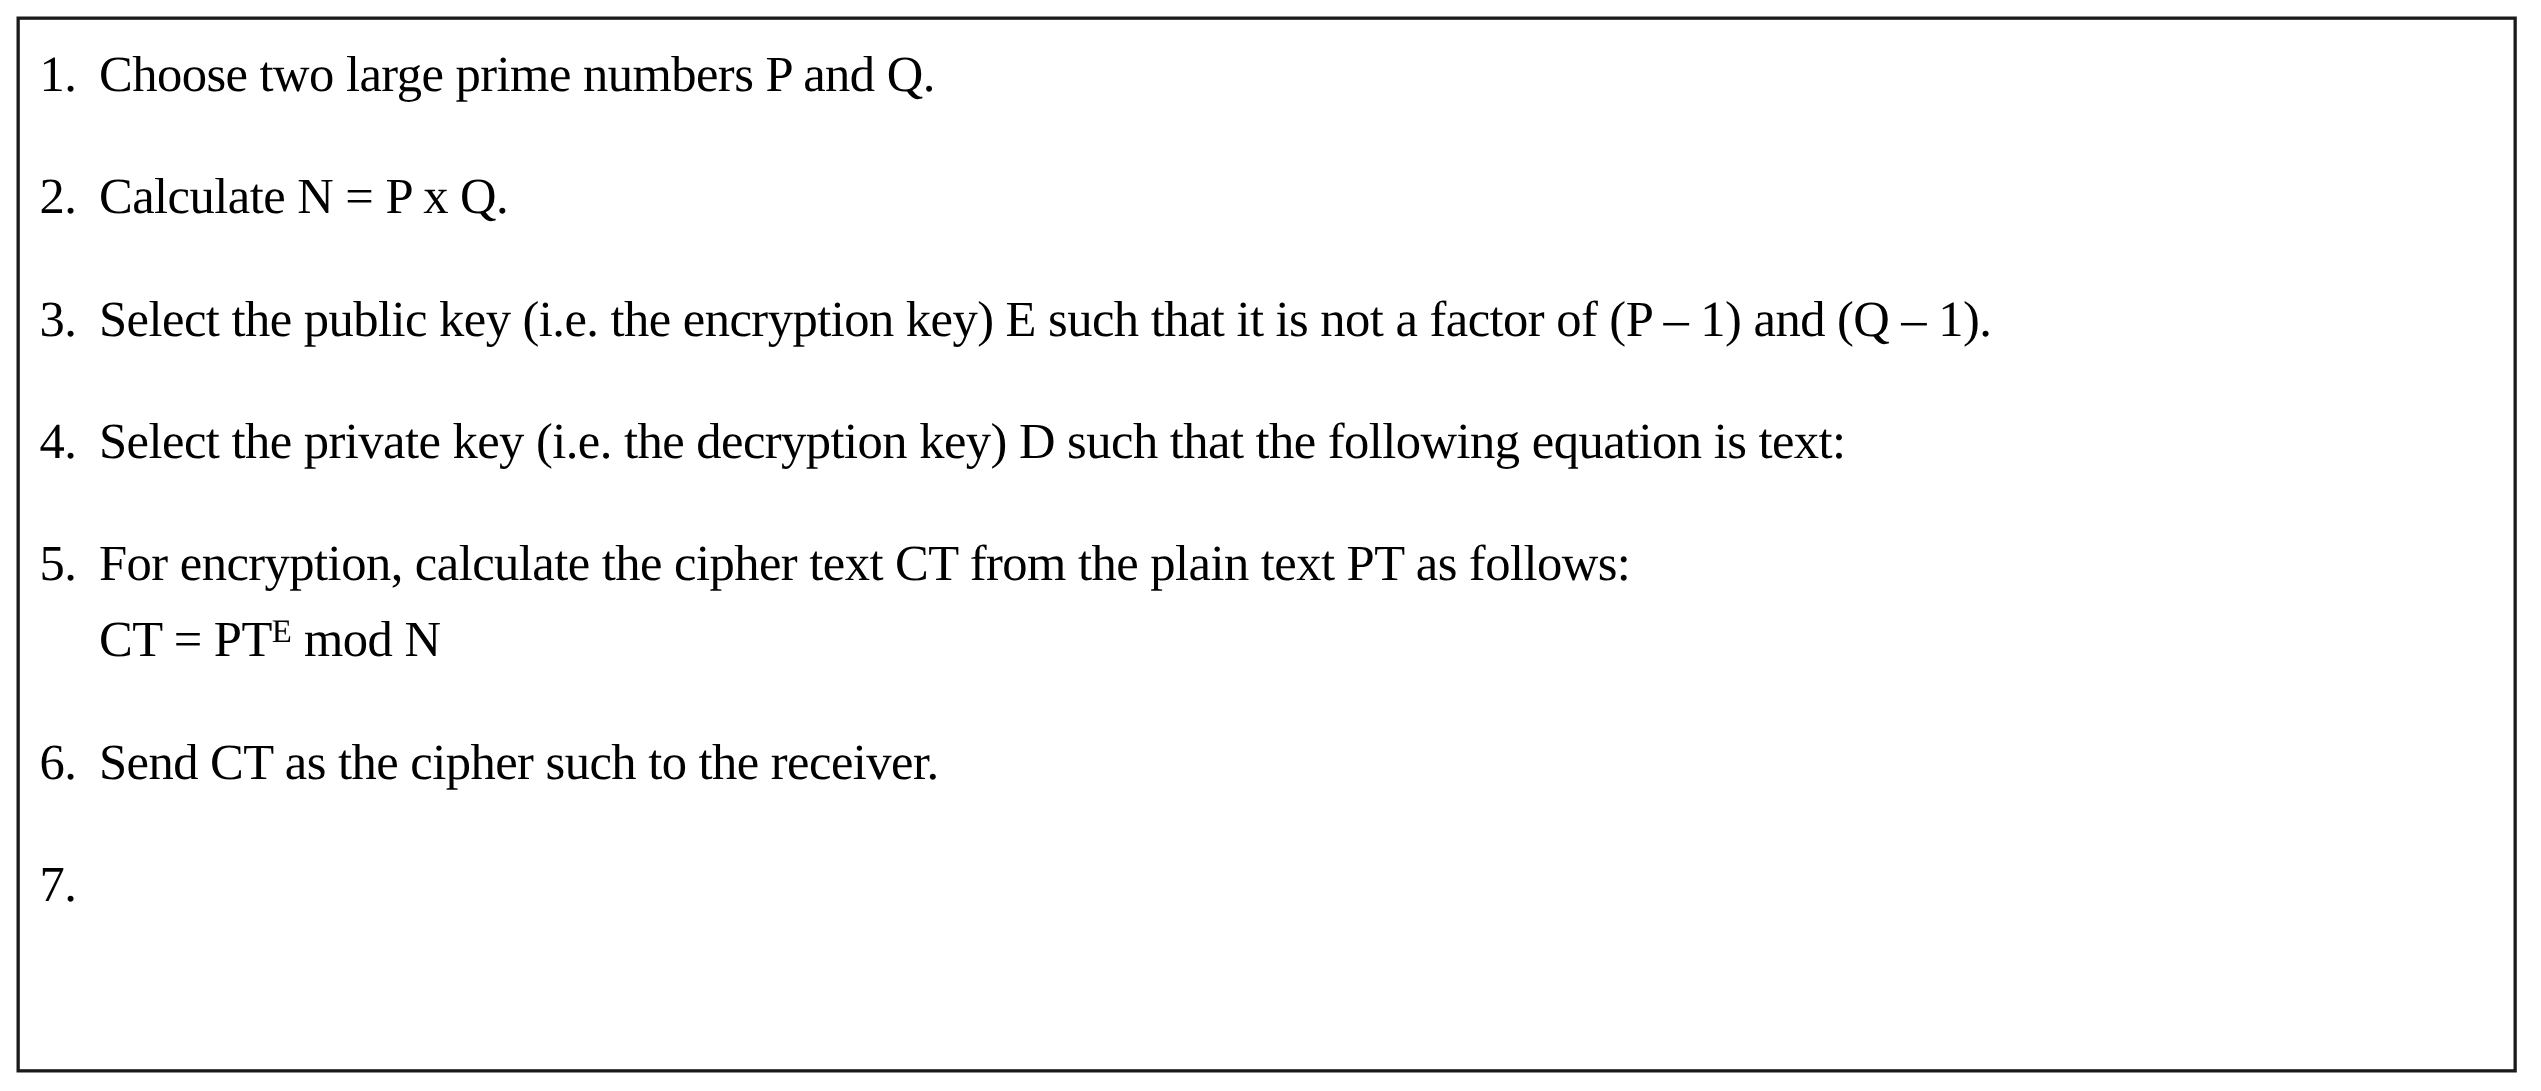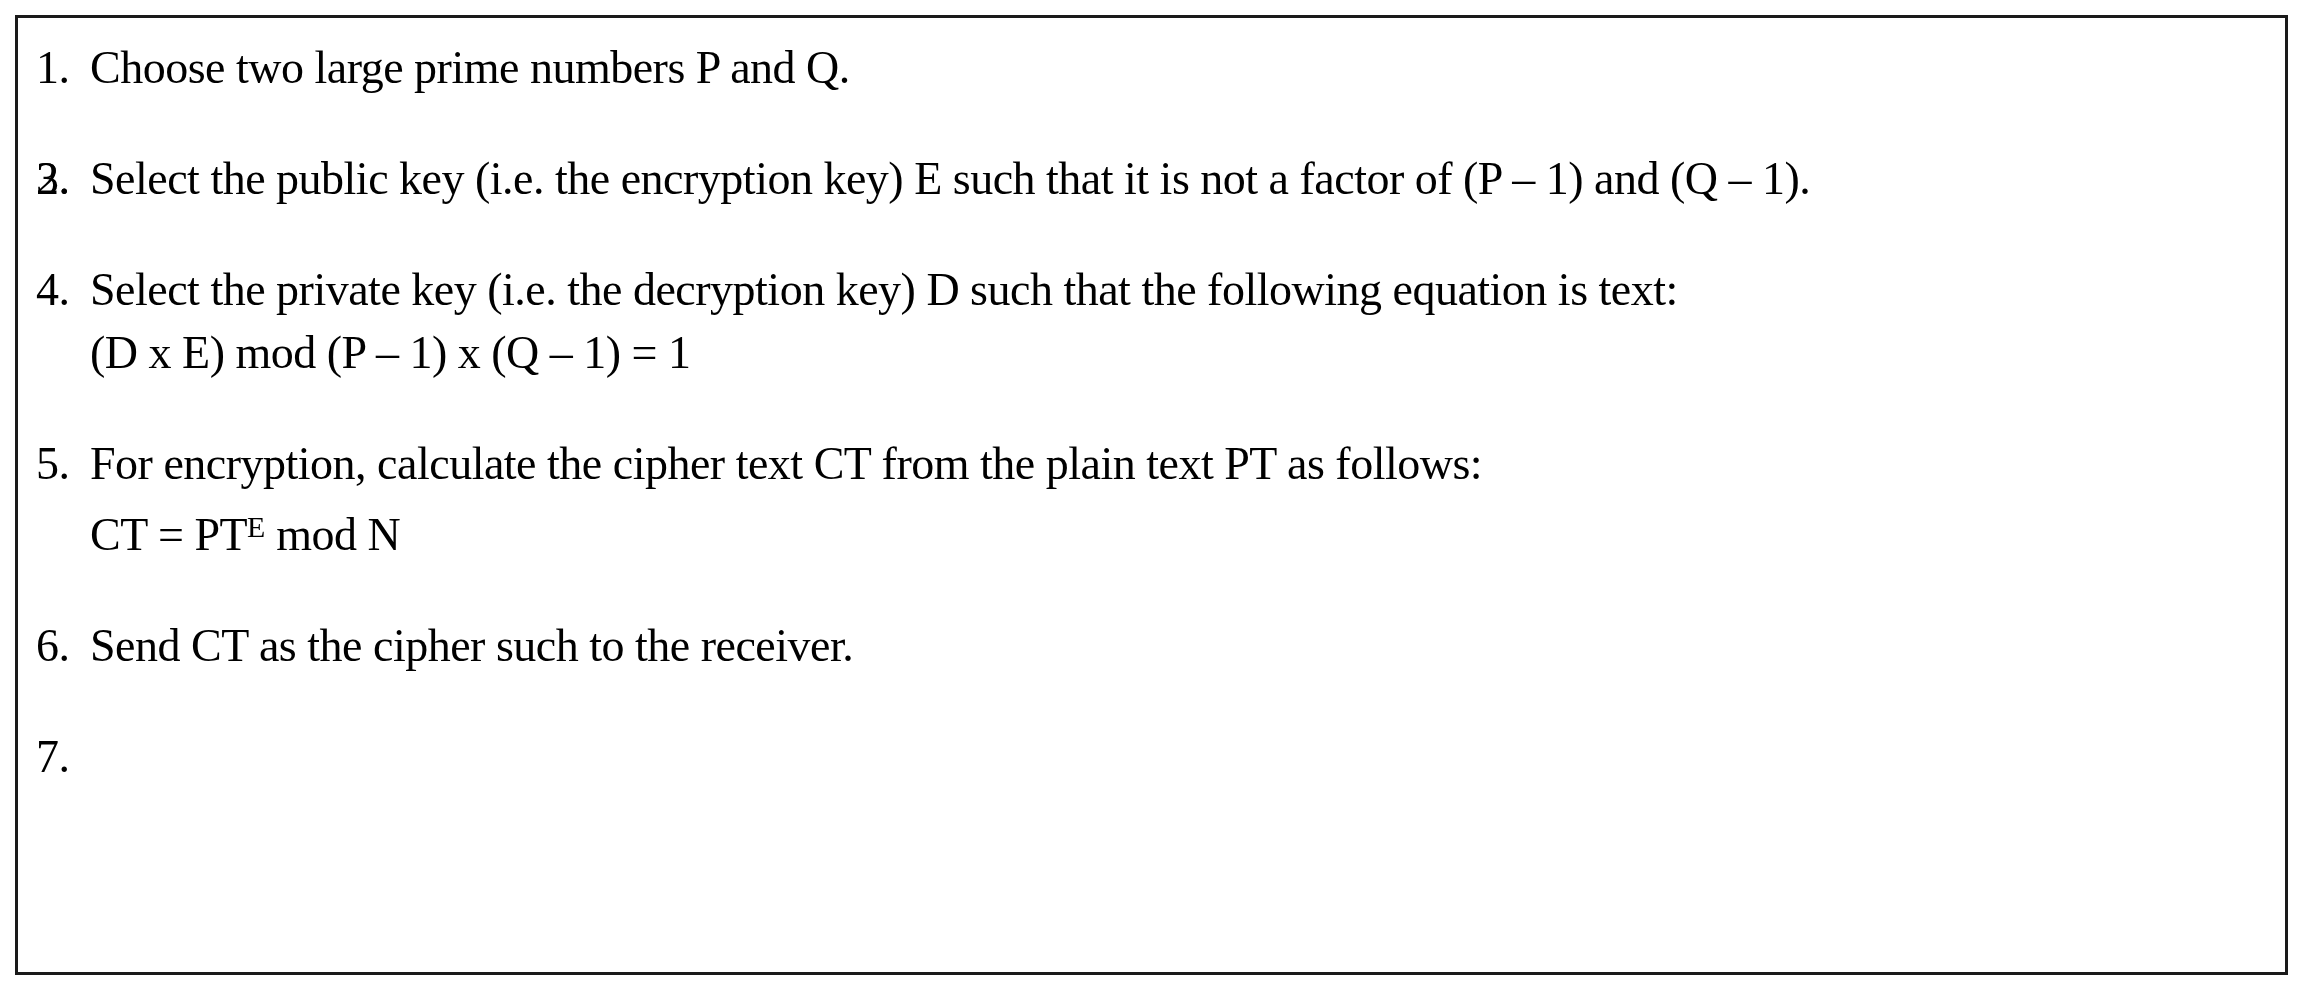--- a/index.html
+++ b/index.html
@@ -51,31 +51,31 @@
 
 <div class="figure-box">
 
   <div class="step">
     <span class="step-number">1.</span>
     <span class="step-text">Choose two large prime numbers P and Q.</span>
   </div>
 
   <div class="step">
     <span class="step-number">2.</span>
+    <span class="step-text">Calculate N = P x Q.</span>
   </div>
 
   <div class="step">
     <span class="step-number">3.</span>
     <span class="step-text">Select the public key (i.e. the encryption key) E such that it is not a factor of (P – 1) and (Q – 1).</span>
   </div>
 
   <div class="step">
     <span class="step-number">4.</span>
     <span class="step-text">Select the private key (i.e. the decryption key) D such that the following equation is text:</span>
-    <span class="step-equation"><span>(D x E) mod (P – 1) x (Q – 1) = 1</span></span>
   </div>
 
   <div class="step">
     <span class="step-number">5.</span>
     <span class="step-text">For encryption, calculate the cipher text CT from the plain text PT as follows:</span>
     <span class="step-equation"><span>CT = PT</span><span class="exp-sup">E</span><span> mod N</span></span>
   </div>
 
   <div class="step">
     <span class="step-number">6.</span>

